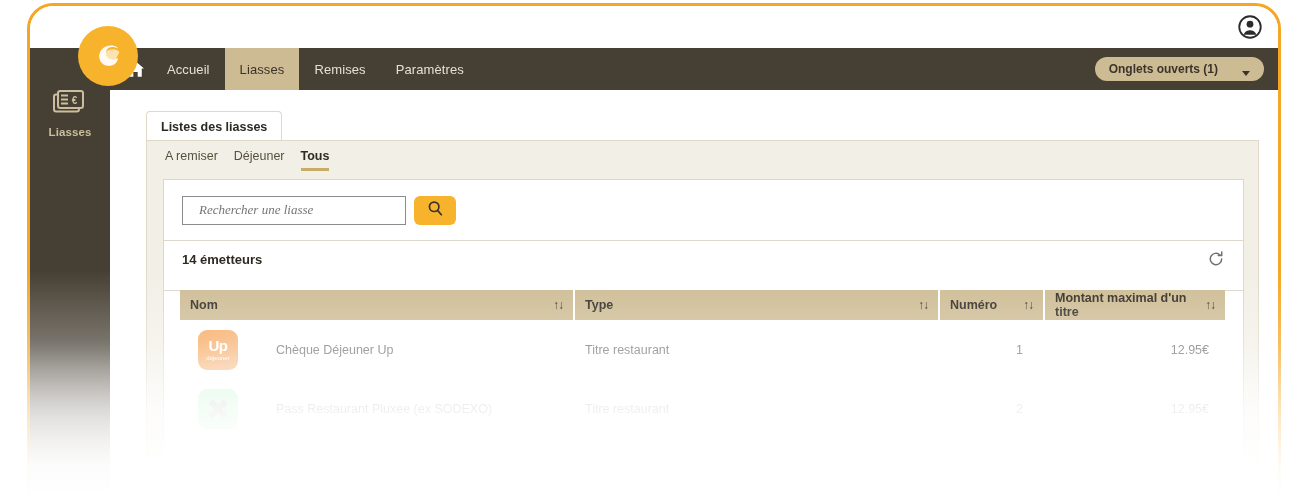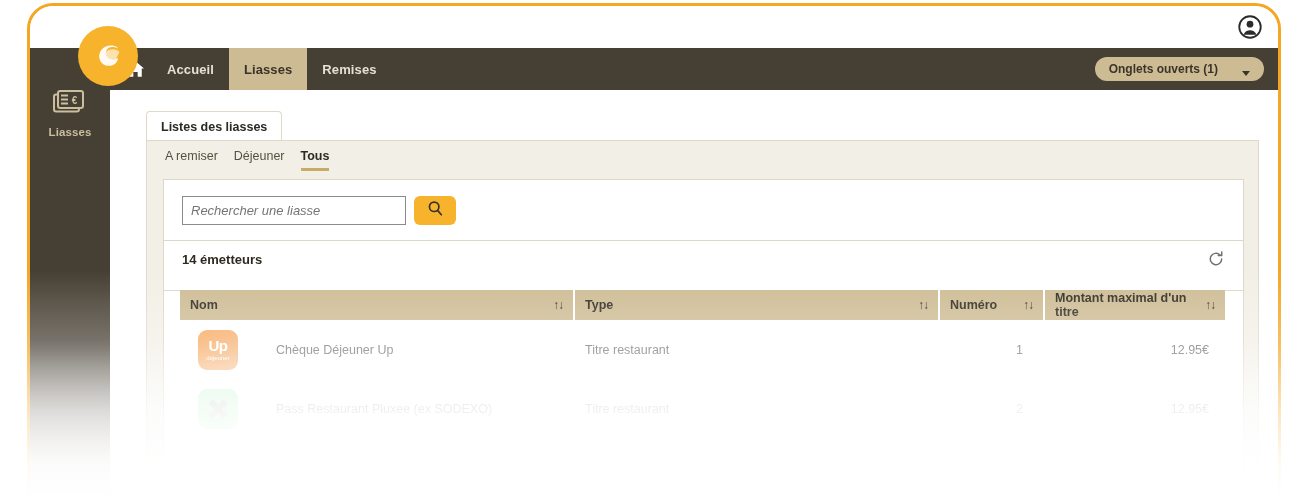--- a/index.html
+++ b/index.html
@@ -114,21 +114,21 @@
     align-items: center;
     justify-content: center;
     margin-left: 8px;
     cursor: pointer;
   }
   .nav-item {
     display: flex;
     align-items: center;
     padding: 0 15px;
     font-size: 13px;
-    font-weight: 700;
+    font-weight: 400;
     color: #e6e0d3;
     cursor: pointer;
     letter-spacing: .1px;
   }
   .nav-item.active {
     background: #cdbb93;
     color: #3a332a;
   }
   .nav-spacer { flex: 1; }
   .nav-pill {
@@ -258,23 +258,23 @@
   }
   .search-input {
     width: 224px;
     height: 29px;
     border: 1px solid #8b8b8b;
     background: #fff;
     box-sizing: border-box;
     font-size: 13px;
     font-style: italic;
     color: #4c1d95;
-    padding: 0 8px;
+    padding: 0 16px;
     outline: none;
-    font-family: Liberation Sans, sans-serif;
+    font-family: Liberation Serif, serif;
   }
   .search-btn {
     width: 42px;
     height: 29px;
     margin-left: 8px;
     background: #f7b32b;
     border: none;
     border-radius: 6px;
     display: flex;
     align-items: center;
@@ -469,20 +469,21 @@
 
     <div class="navbar">
       <div class="nav-home">
         <svg width="19" height="18" viewBox="0 0 20 19">
           <path d="M10 1.2 1 9.1h2.4v8.6h4.3v-5.1h4.6v5.1h4.3V9.1H19z" fill="#ffffff"></path>
         </svg>
       </div>
       <div class="nav-item">Accueil</div>
       <div class="nav-item active">Liasses</div>
       <div class="nav-item">Remises</div>
+      <div class="nav-item">Paramètres</div>
       <div class="nav-spacer"></div>
       <div class="nav-pill">
         <span>Onglets ouverts (1)</span>
         <span class="chev"></span>
       </div>
     </div>
 
     <div class="brand-logo">
       <svg width="38" height="38" viewBox="0 0 40 40">
         <path d="M30 11c-5-3.4-12.6-2.6-16.6 2.2-4.2 5-3.2 12 1.6 15.4 4 2.8 9.6 2.2 13-1 1.6-1.6 2.4-3.6 2.4-5.6 0 0-4 2-8.2.6-3.4-1.2-5-4.6-4-7.8.9-2.9 4-4.6 7.4-4.2 2.2.2 3.6 1 4.4 1.4z" fill="#ffffff" opacity="0.95"></path>

